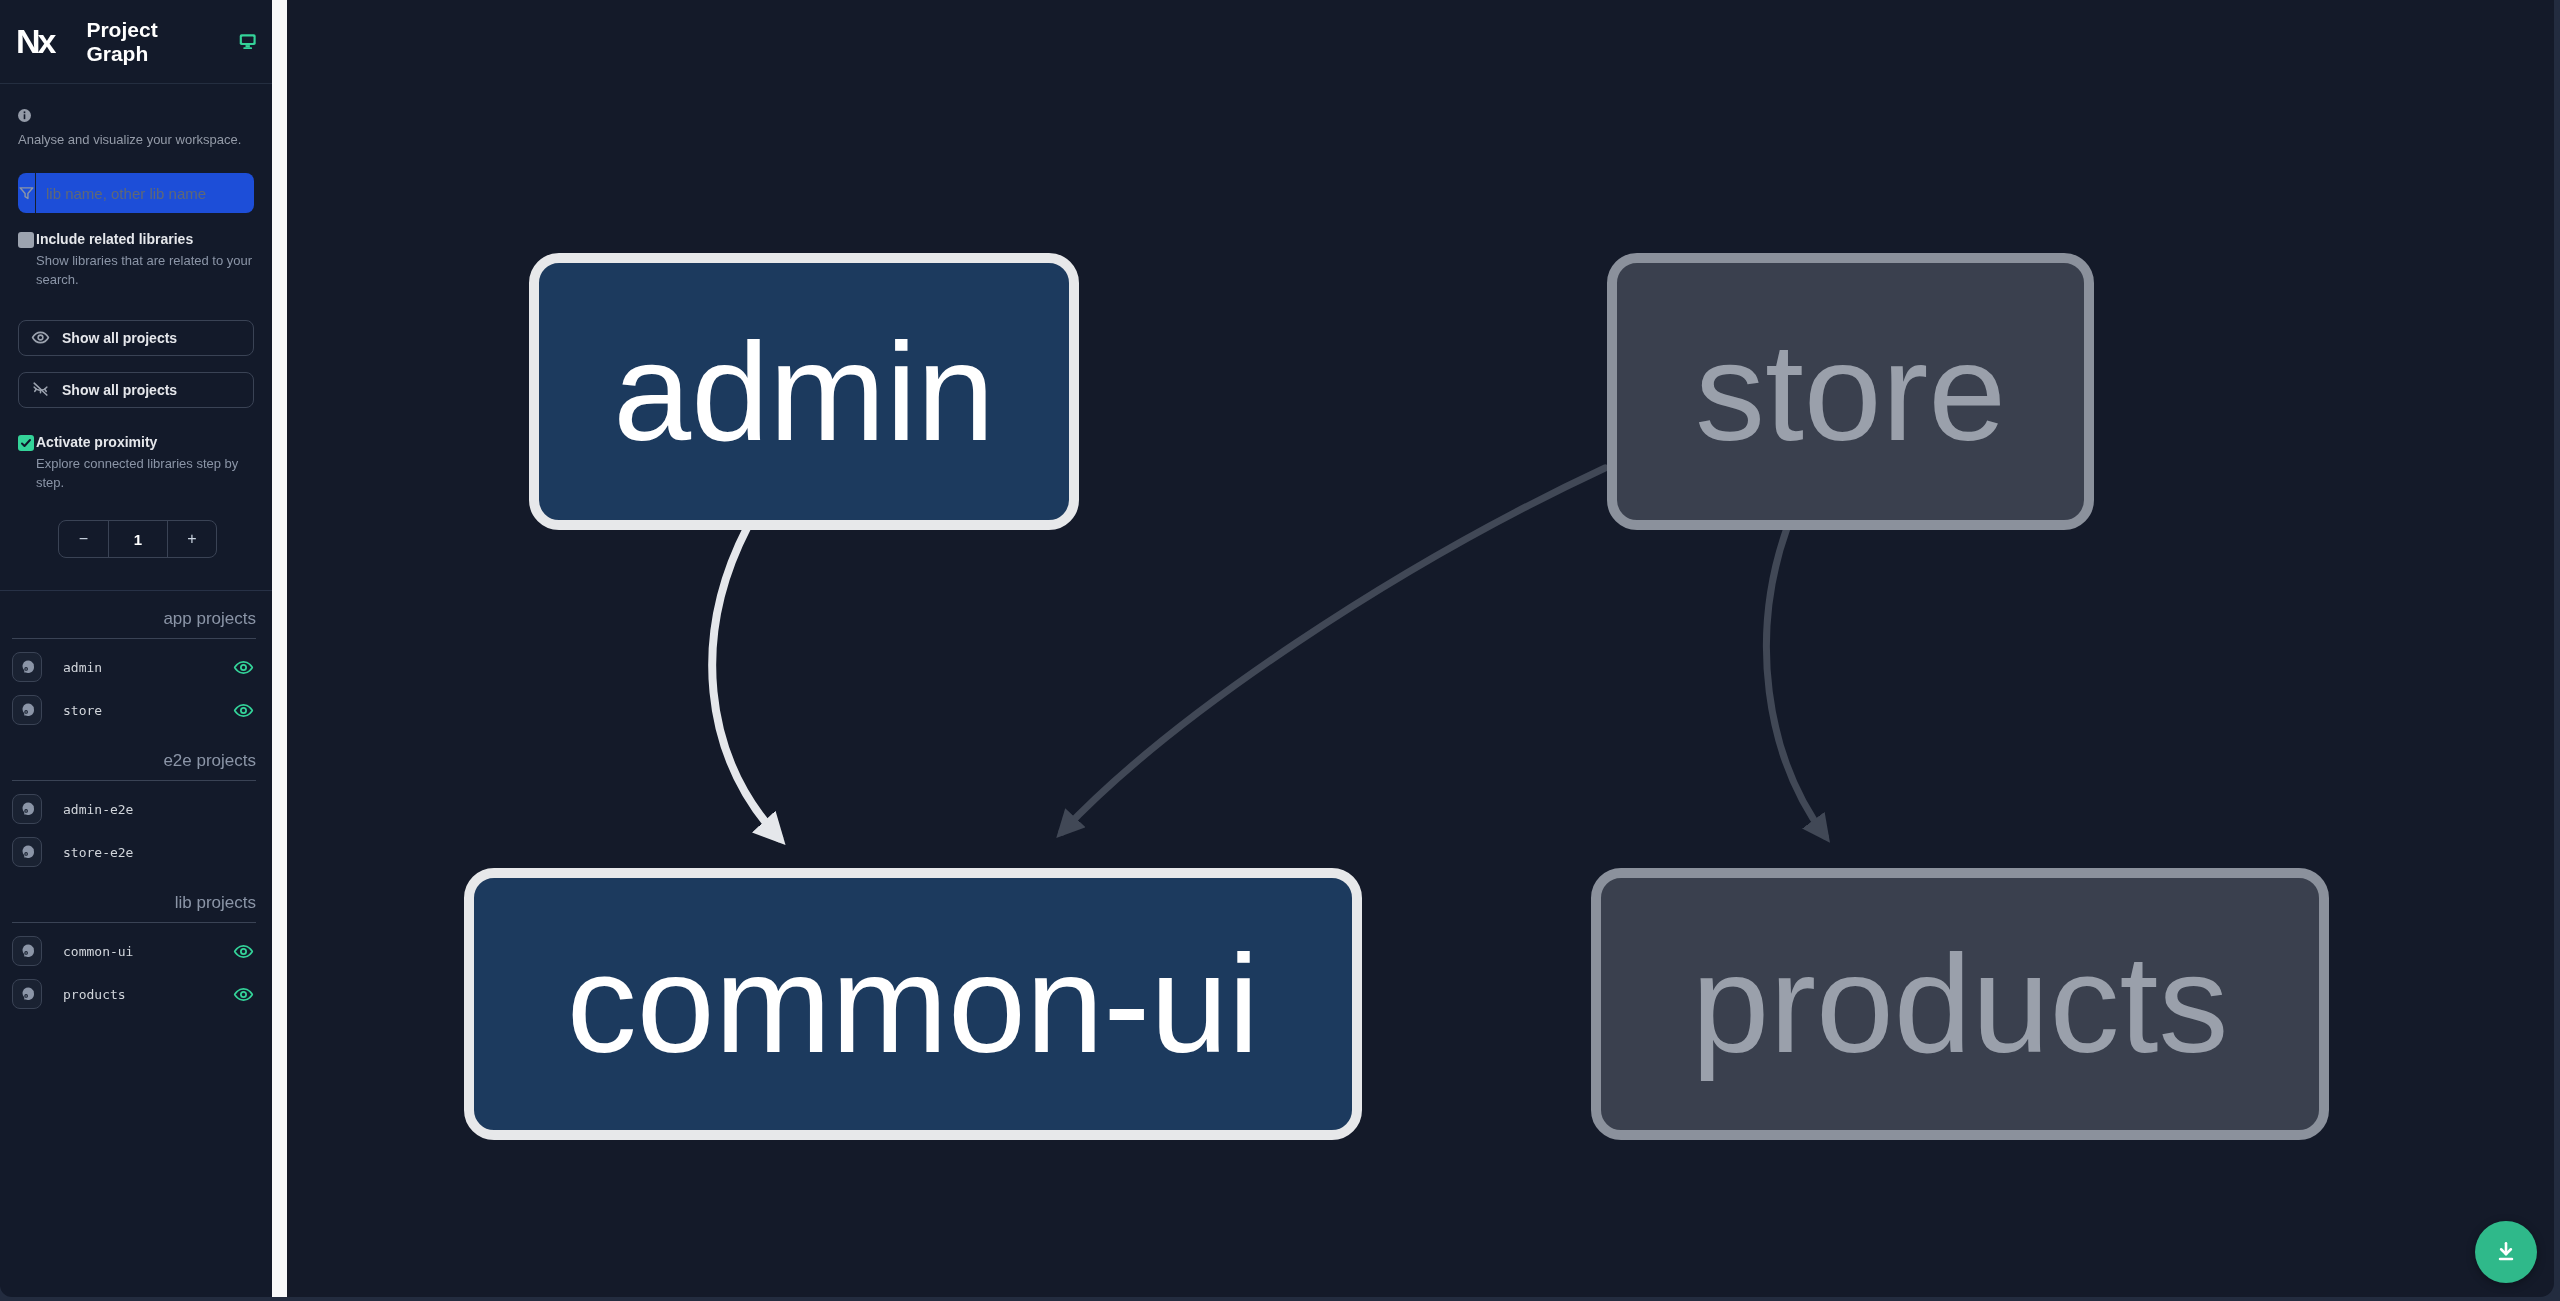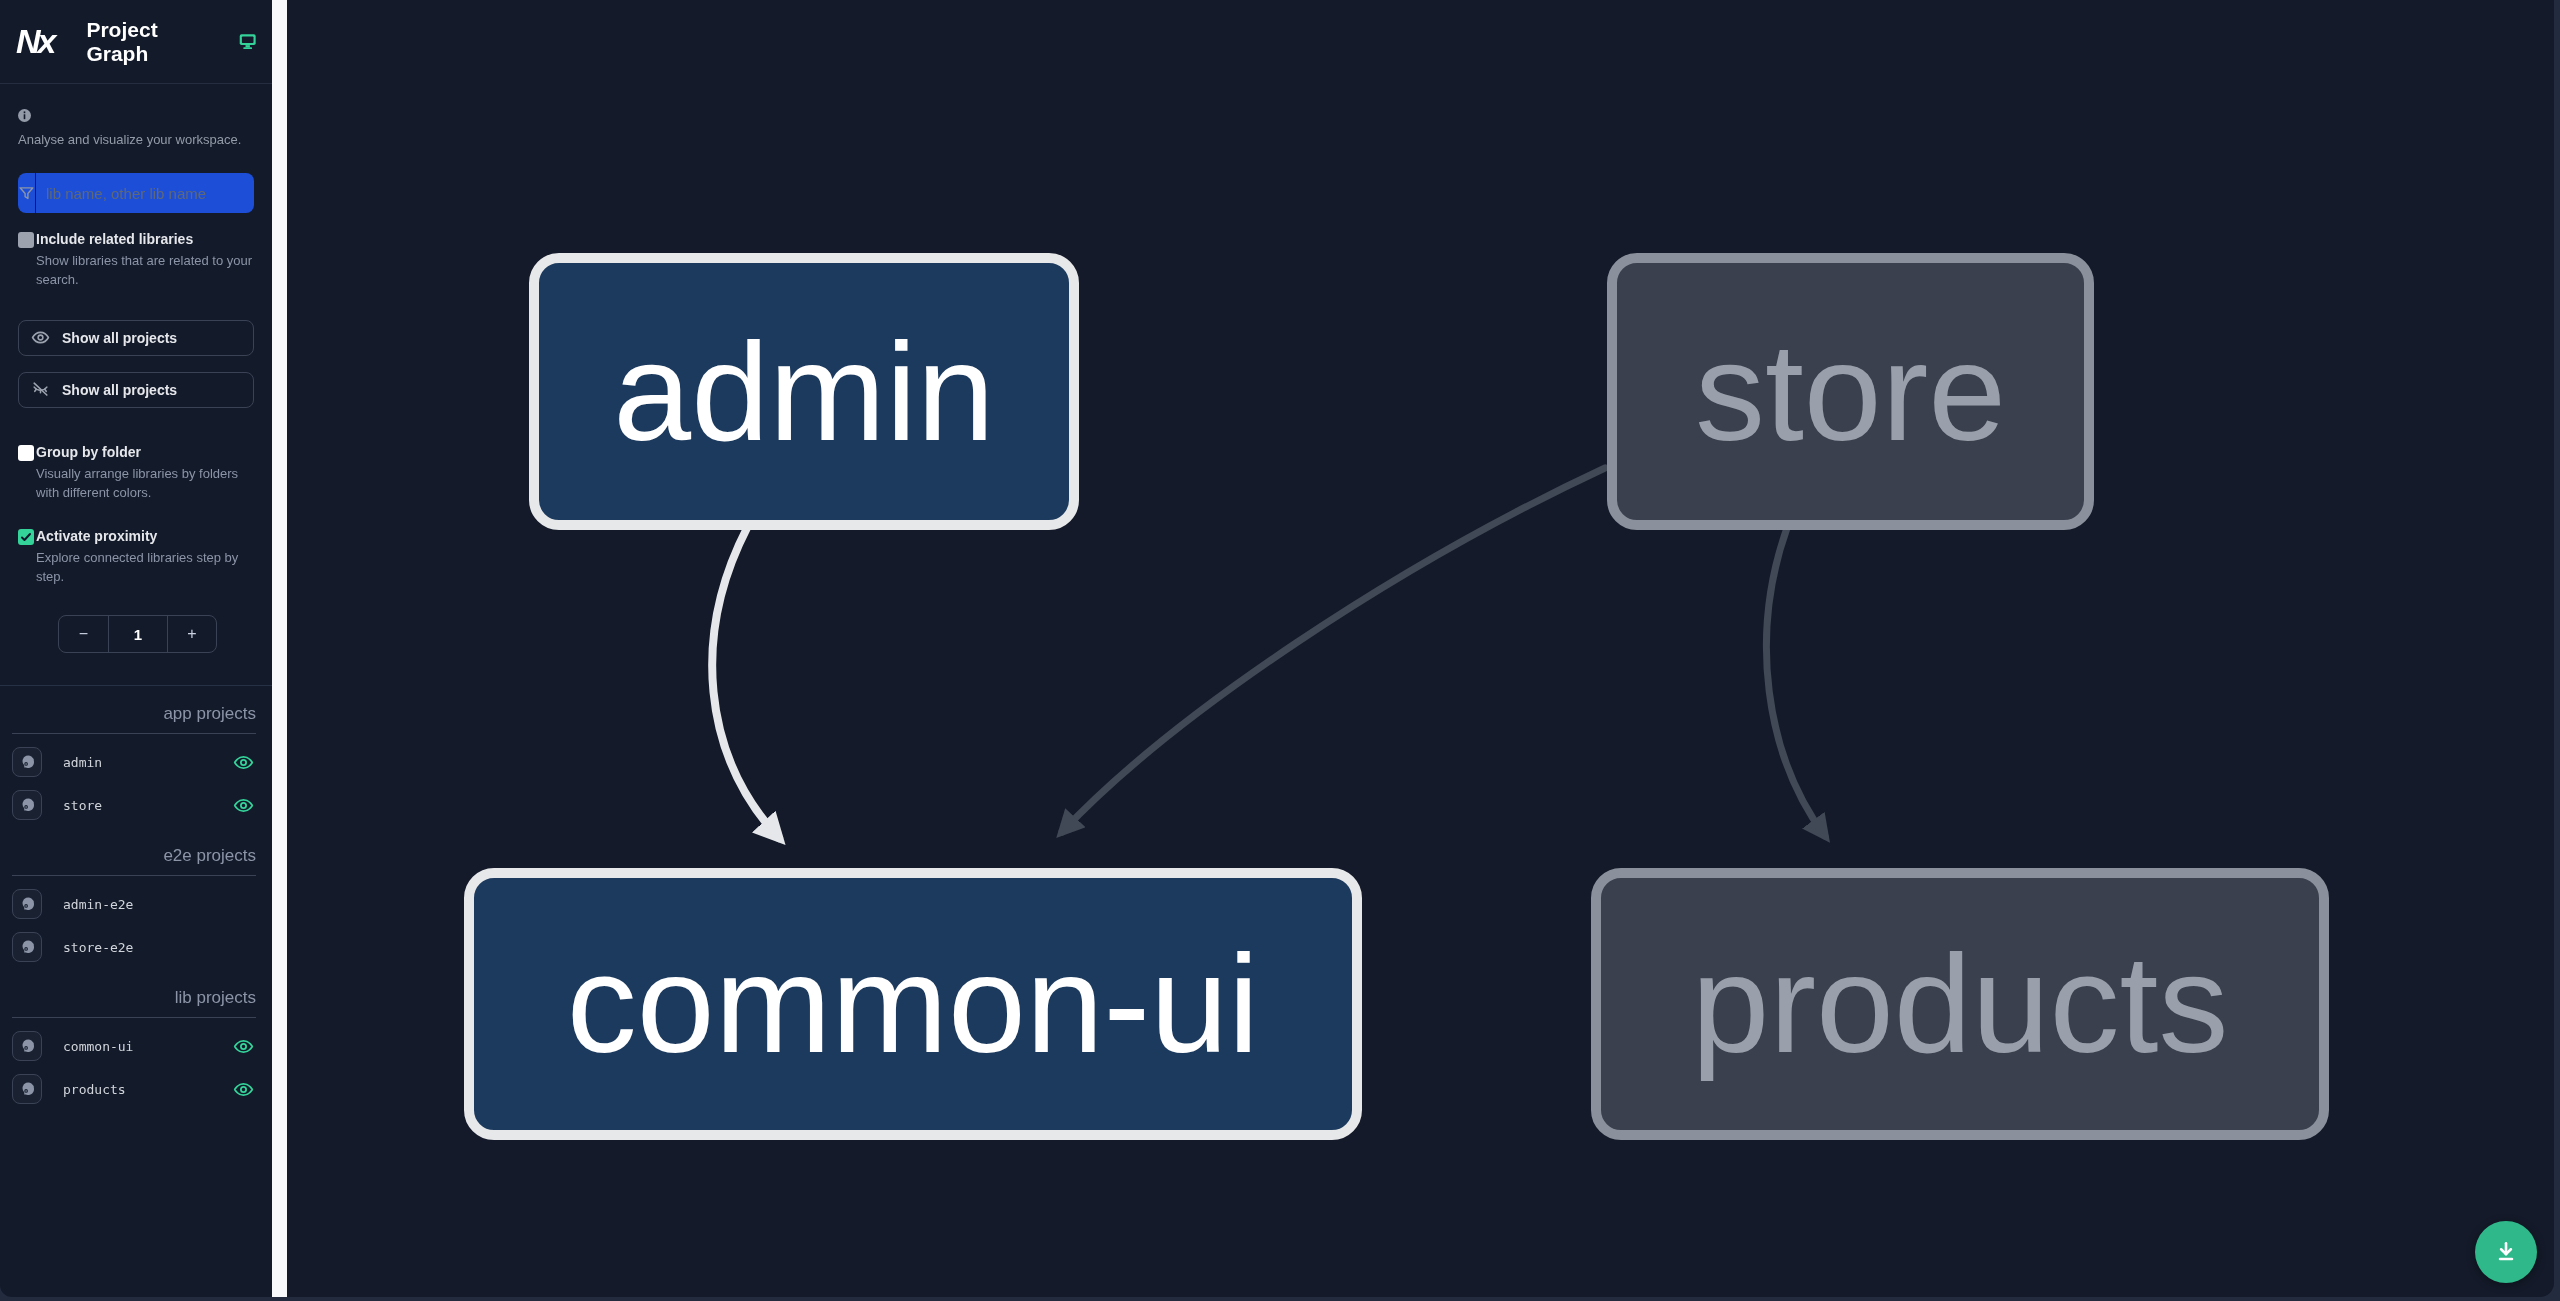--- a/index.html
+++ b/index.html
@@ -15,21 +15,21 @@
   .sidebar {
     width:272px; height:1297px; flex:0 0 272px;
     background:#131a2a; color:#e5e7eb;
     border-radius:0 0 0 12px;
     display:flex; flex-direction:column; overflow:hidden;
   }
   .sb-header {
     height:84px; flex:0 0 84px; display:flex; align-items:center;
     padding:0 16px; border-bottom:1px solid #242e40;
   }
-  .nx-logo { width:46px; height:40px; display:flex; align-items:center;font-style:italic; }
+  .nx-logo { width:46px; height:40px; display:flex; align-items:center; }
   .nx-logo span { font-weight:bold; font-size:34px; color:#ffffff; letter-spacing:-3px; }
   .sb-title { margin-left:26px; font-size:21px; font-weight:bold; color:#ffffff; }
   .monitor-icon { margin-left:18px; width:18px; height:17px; color:#34d399; }
 
   .sb-intro { display:flex; align-items:flex-start; gap:10px; margin:24px 16px 0 18px;
     font-size:13px; color:#949ba8;flex-direction:column; }
   .info-icon { width:13px; height:13px; flex:0 0 13px; margin-top:1px; }
 
   .search-box {
     margin:26px 18px 0; height:40px; background:#1d4ed8; border-radius:8px;
@@ -171,25 +171,20 @@
 
     <button class="sb-btn">
       <svg class="btn-icon" viewBox="0 0 24 24" fill="none" stroke="currentColor" stroke-width="2" stroke-linecap="round" stroke-linejoin="round">
         <path d="M4 9c2 2.5 4.5 4 8 4s6-1.5 8-4"></path>
         <path d="M12 13v3M6.5 12l-1.7 2.3M17.5 12l1.7 2.3"></path>
         <line x1="4" y1="4" x2="20" y2="19"></line>
       </svg>
       <span>Show all projects</span>
     </button>
 
-    <label class="option opt-group">
-      <span class="checkbox cb-white"></span>
-      <span class="opt-label">Group by folder</span>
-      <span class="opt-desc">Visually arrange libraries by folders with different colors.</span>
-    </label>
 
     <label class="option" style="margin-top:26px">
       <span class="checkbox cb-teal">
         <svg width="12" height="12" viewBox="0 0 24 24" fill="none" stroke="currentColor" stroke-width="4" stroke-linecap="round" stroke-linejoin="round">
           <polyline points="4,13 9,18 20,6"></polyline>
         </svg>
       </span>
       <span class="opt-label">Activate proximity</span>
       <span class="opt-desc">Explore connected libraries step by step.</span>
     </label>

